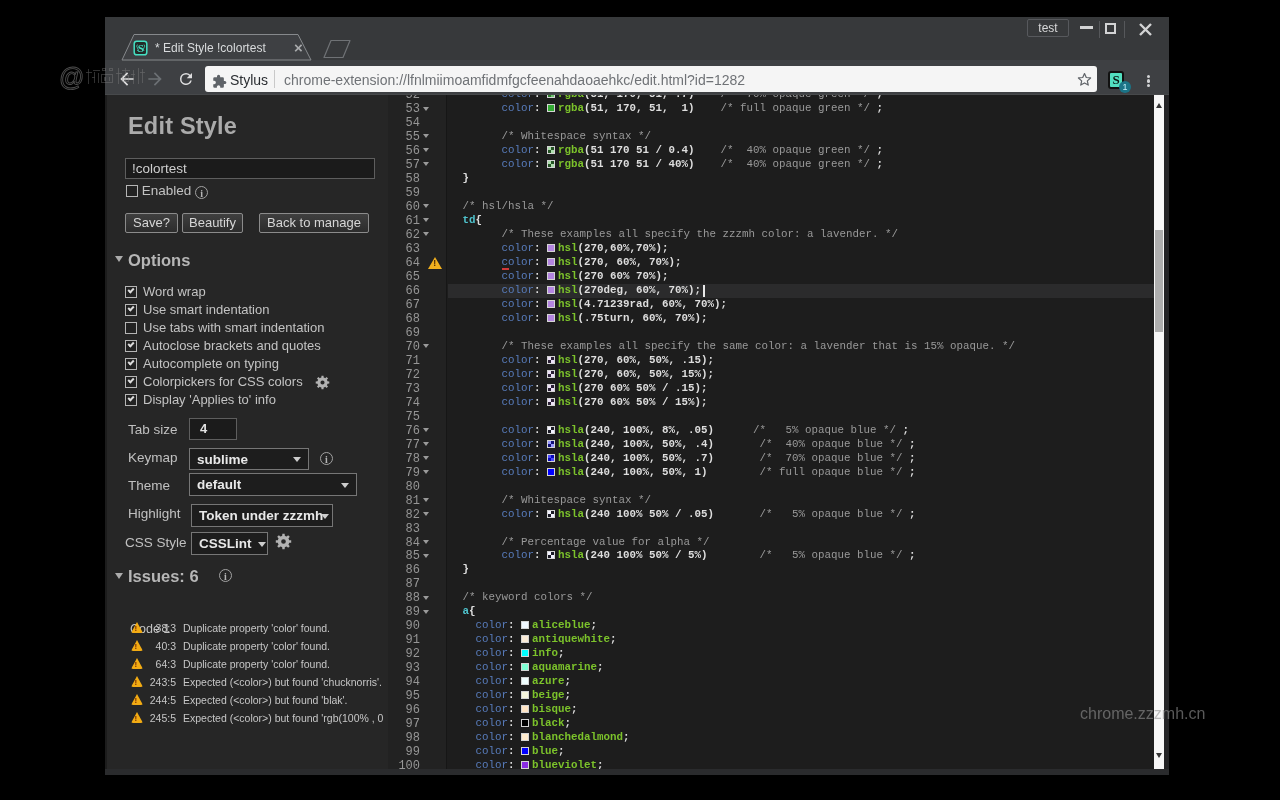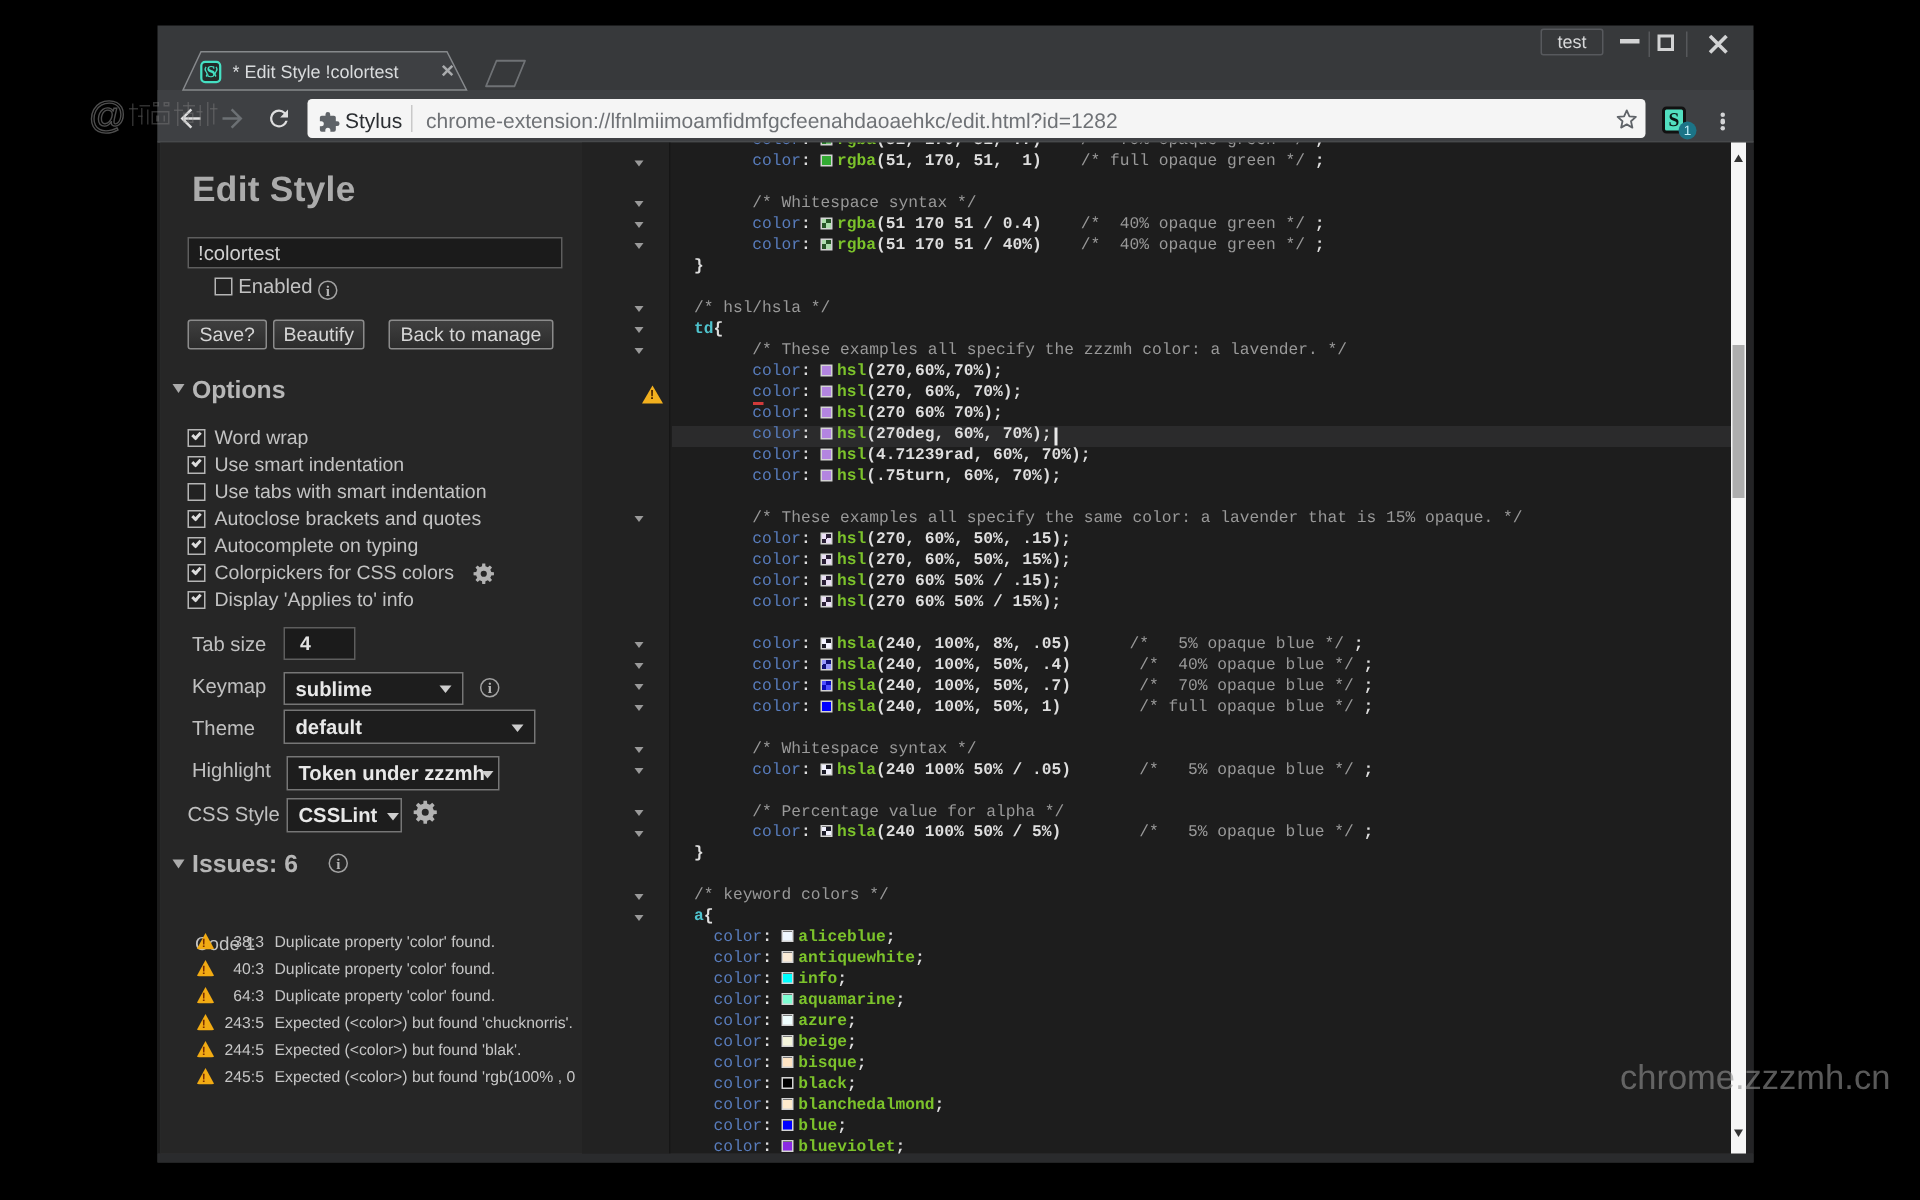--- a/index.html
+++ b/index.html
@@ -23,21 +23,21 @@
 .dot{position:absolute;left:1147px;width:3.4px;height:3.4px;border-radius:2px;background:#d3d4d6}
 #sidebar{position:absolute;left:107px;top:95px;width:281px;height:674px;background:#262626;
   color:#bdbdbd;overflow:hidden}
 #h1{position:absolute;left:21px;top:18px;font-size:23.5px;font-weight:700;color:#ababab;letter-spacing:.2px}
 #nameinput{position:absolute;left:18px;top:63px;width:250px;height:21px;background:#1b1b1b;
   border:1px solid #5e5e5e;color:#cfcfcf;font:13.5px/19px "Liberation Sans",sans-serif;padding-left:6px}
 .cb{display:inline-block;width:12px;height:12px;border:1px solid #b5b5b5;background:#222;
   position:relative;vertical-align:-2px}
 .ck{position:absolute;left:2px;top:1px;width:6px;height:4px;border-left:2px solid #dcdcdc;
   border-bottom:2px solid #dcdcdc;transform:rotate(-47deg)}
-#enrow{position:absolute;left:36px;top:88px;font-size:13.5px;color:#c2c2c2}
+#enrow{position:absolute;left:19px;top:88px;font-size:13.5px;color:#c2c2c2}
 .info{display:inline-block;width:13px;height:13px;border:1px solid #a2a2a2;border-radius:8px;
   color:#b5b5b5;font-size:10px;font-weight:700;text-align:center;line-height:13px;vertical-align:-2px;
   font-family:"Liberation Serif",serif}
 .btn{position:absolute;top:118px;height:20px;background:linear-gradient(#3f3f3f,#2c2c2c);
   border:1px solid #8b8b8b;border-radius:2px;color:#d6d6d6;font-size:13px;text-align:center;
   line-height:18px}
 .sechead{position:absolute;font-size:16.5px;font-weight:700;color:#b6b6b6}
 .tri{position:absolute;width:0;height:0;border-left:4.5px solid transparent;
   border-right:4.5px solid transparent;border-top:6px solid #ababab}
 .optrow{position:absolute;left:18px;height:15px;line-height:15px;font-size:13px;color:#c3c3c3;white-space:nowrap}
@@ -212,20 +212,69 @@
 <div class="wrow" style="top:616px">
       <span class="wtri">!</span>
       <span class="wloc">245:5</span>
       <span class="wmsg">Expected (&lt;color&gt;) but found 'rgb(100% , 0</span>
     </div>
 </div>
 
 <div id="editor">
  <div id="gutter"></div>
  <div id="activeline"></div>
+ <pre id="gutnums">52
+53
+54
+55
+56
+57
+58
+59
+60
+61
+62
+63
+64
+65
+66
+67
+68
+69
+70
+71
+72
+73
+74
+75
+76
+77
+78
+79
+80
+81
+82
+83
+84
+85
+86
+87
+88
+89
+90
+91
+92
+93
+94
+95
+96
+97
+98
+99
+100</pre>
  <div class="fa" style="top:11.5px"></div>
 <div class="fa" style="top:39.4px"></div>
 <div class="fa" style="top:53.4px"></div>
 <div class="fa" style="top:67.4px"></div>
 <div class="fa" style="top:109.3px"></div>
 <div class="fa" style="top:123.3px"></div>
 <div class="fa" style="top:137.3px"></div>
 <div class="fa" style="top:249.1px"></div>
 <div class="fa" style="top:333.0px"></div>
 <div class="fa" style="top:347.0px"></div>
@@ -319,12 +368,12 @@
     <i style="left:6px;top:7px;width:7px;height:7px"></i>
     <b style="left:9px;top:9px;width:1px;height:4px"></b>
   </div>
 <div class="cjk" style="left:131px;top:68px">
     <b style="left:2px;top:2px;width:1px;height:14px"></b>
     <b style="left:0px;top:6px;width:4px;height:1px"></b>
     <b style="left:7px;top:0px;width:1px;height:16px"></b>
     <b style="left:9px;top:4px;width:5px;height:1px"></b>
     <b style="left:11px;top:1px;width:1px;height:14px"></b>
   </div>
-<div class="wm" style="left:1080px;top:705px;font-size:23px">chrome.zzzmh.cn</div>
+<div class="wm" style="left:1080px;top:705px;font-size:16px">chrome.zzzmh.cn</div>
 </body></html>

